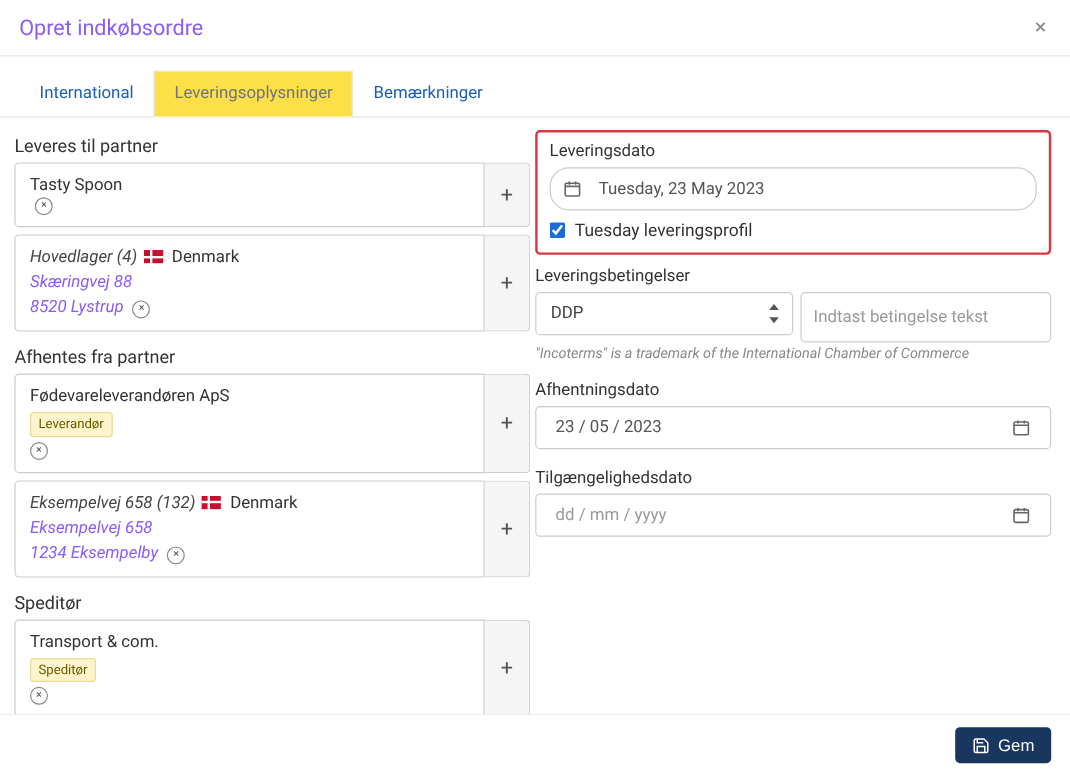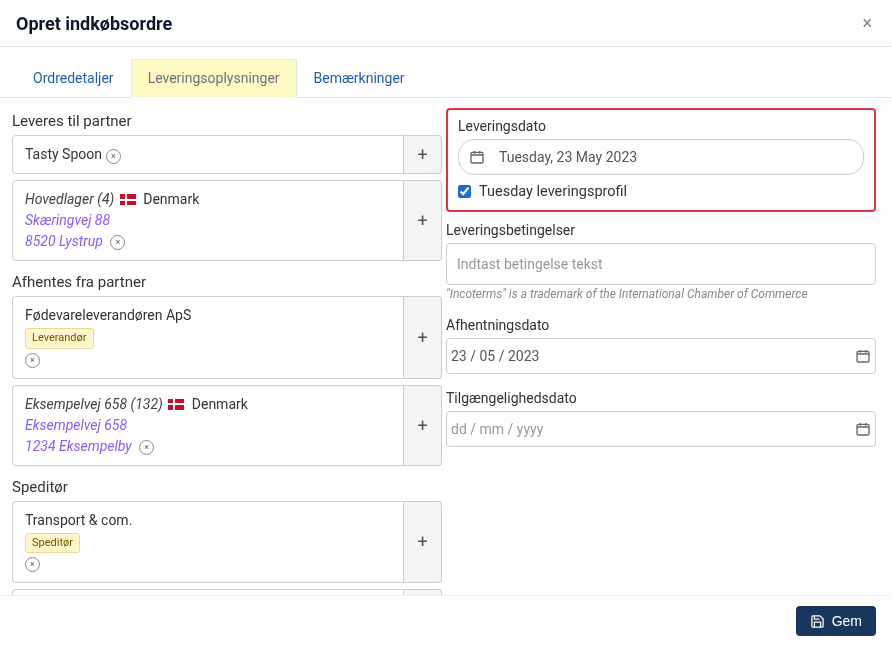--- a/index.html
+++ b/index.html
@@ -14,40 +14,40 @@
     display: flex;
     flex-direction: column;
   }
   .modal-header {
     display: flex;
     justify-content: space-between;
     align-items: center;
     padding: 12px 16px;
     border-bottom: 1px solid #e5e5e5;
   }
-  .modal-title { font-size: 18px; font-weight: 700; color: #0f172a; }
+  .modal-title { font-size: 18px; font-weight: 400; color: #8b5cf6; }
   .close-x { font-size: 18px; color: #888; cursor: pointer; line-height: 1; padding: 2px 4px;}
   .tabs {
     display: flex;
     padding: 0 16px;
     border-bottom: 1px solid #e5e5e5;
     gap: 0;
     margin-top: 12px;
   }
   .tab {
     padding: 10px 16px;
     font-size: 14px;
     color: #1a5fb4;
     cursor: pointer;
     border: 1px solid transparent;
   }
   .tab.active {
     border: 1px solid #e5e5e5;
     border-bottom: 1px solid #fff;
-    background: #fef9c3;
+    background: #fde047;
     margin-bottom: -1px;
     color: #6c757d;
   }
   .tab.inactive-plain { color: #1a5fb4; }
   .content {
     flex: 1;
     display: flex;
     padding: 10px 16px 10px 12px;
     gap: 4px;
     overflow: auto;
@@ -66,21 +66,21 @@
   .card {
     flex: 1;
     border: 1px solid #ccc;
     border-radius: 4px 0 0 4px;
     padding: 8px 12px;
     background: #fff;
     font-size: 14px;
     line-height: 1.5;
     min-height: 0;
   }
-  .card-single { min-height: 36px; display:flex; align-items:flex-end; }
+  .card-single { min-height: 36px; display:flex; align-items:flex-start;flex-direction:column; }
   .card-row .plus-btn {
     width: 38px;
     border: 1px solid #ccc;
     border-left: none;
     border-radius: 0 4px 4px 0;
     background: #f5f5f5;
     display: flex;
     align-items: center;
     justify-content: center;
     font-size: 18px;
@@ -178,21 +178,21 @@
     flex: 1; border: 1px solid #ccc; border-radius: 4px;
     padding: 6px 10px; height: 42px; color: #999; background: #fff;
     display: flex; align-items: center;
   }
   .hint {
     font-size: 12px; color: #888; font-style: italic; margin-top: 2px;
   }
   .date-input {
     display: flex; align-items: center; justify-content: space-between;
     border: 1px solid #ccc; border-radius: 4px;
-    padding: 6px 4px; height: 36px; background: #fff;
+    padding: 6px 16px; height: 36px; background: #fff;
   }
   .date-input .value { color: #555; }
   .date-input .placeholder { color: #999; }
   .footer {
     display: flex; justify-content: flex-end;
     padding: 10px 16px 14px 16px;
     border-top: 1px solid #eee;
   }
   .save-btn {
     background: #18365e; color: #fff;
@@ -209,21 +209,21 @@
 </style>
 </head>
 <body>
 
 <div class="modal-header">
   <div class="modal-title">Opret indkøbsordre</div>
   <div class="close-x">×</div>
 </div>
 
 <div class="tabs">
-  <div class="tab inactive-plain">Ordredetaljer</div>
+  <div class="tab inactive-plain">International</div>
   <div class="tab active">Leveringsoplysninger</div>
   <div class="tab inactive-plain">Bemærkninger</div>
 </div>
 
 <div class="content">
 
   <div class="col">
 
     <div class="section-label">Leveres til partner</div>
     <div class="card-row">
@@ -306,20 +306,24 @@
         <span class="text">Tuesday, 23 May 2023</span>
       </div>
       <label class="checkbox-row">
         <input type="checkbox" checked="" style="">
         <span>Tuesday leveringsprofil</span>
       </label>
     </div>
 
     <div class="field-label">Leveringsbetingelser</div>
     <div class="combo-row">
+      <div class="select-box">
+        <span class="sel-text">DDP</span>
+        <span class="updown"></span>
+      </div>
       <div class="text-input">
         <span class="input-placeholder">Indtast betingelse tekst</span>
       </div>
     </div>
     <div class="hint">"Incoterms" is a trademark of the International Chamber of Commerce</div>
 
     <div class="field-label mt14">Afhentningsdato</div>
     <div class="date-input">
       <span class="value">23 / 05 / 2023</span>
       <svg class="icon-cal input-right-icon" viewBox="0 0 24 24" stroke-width="2">

